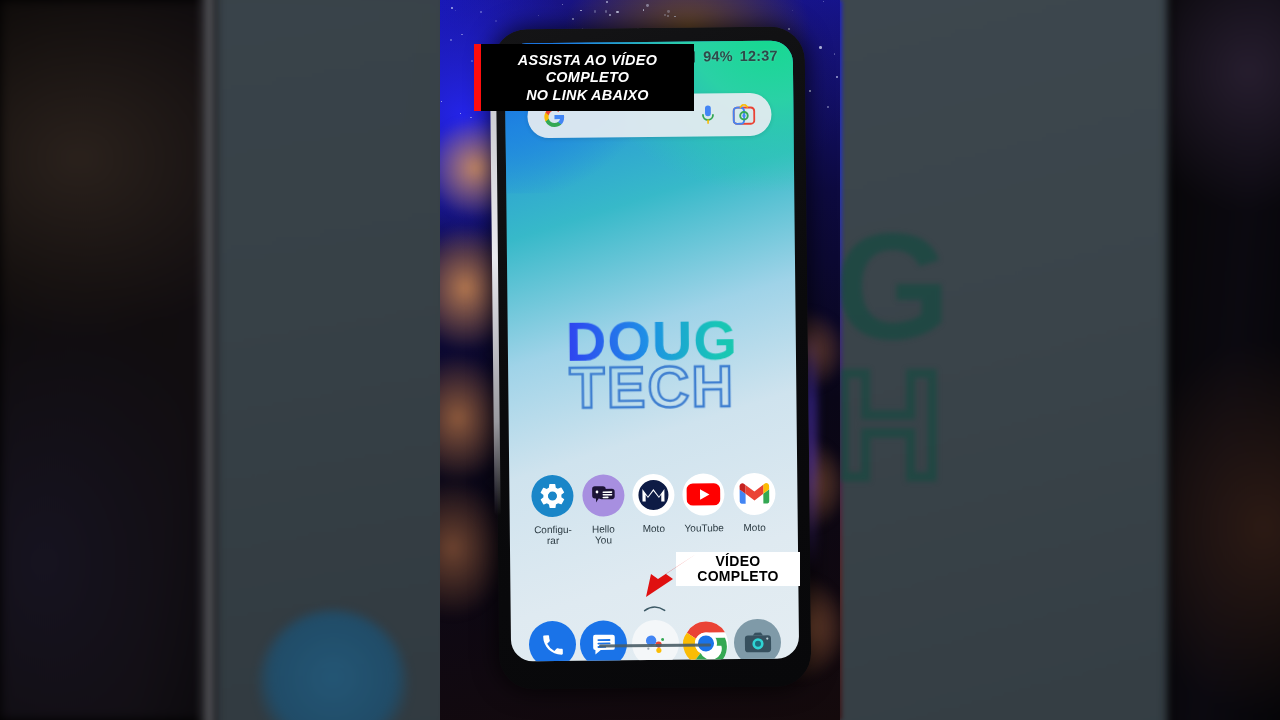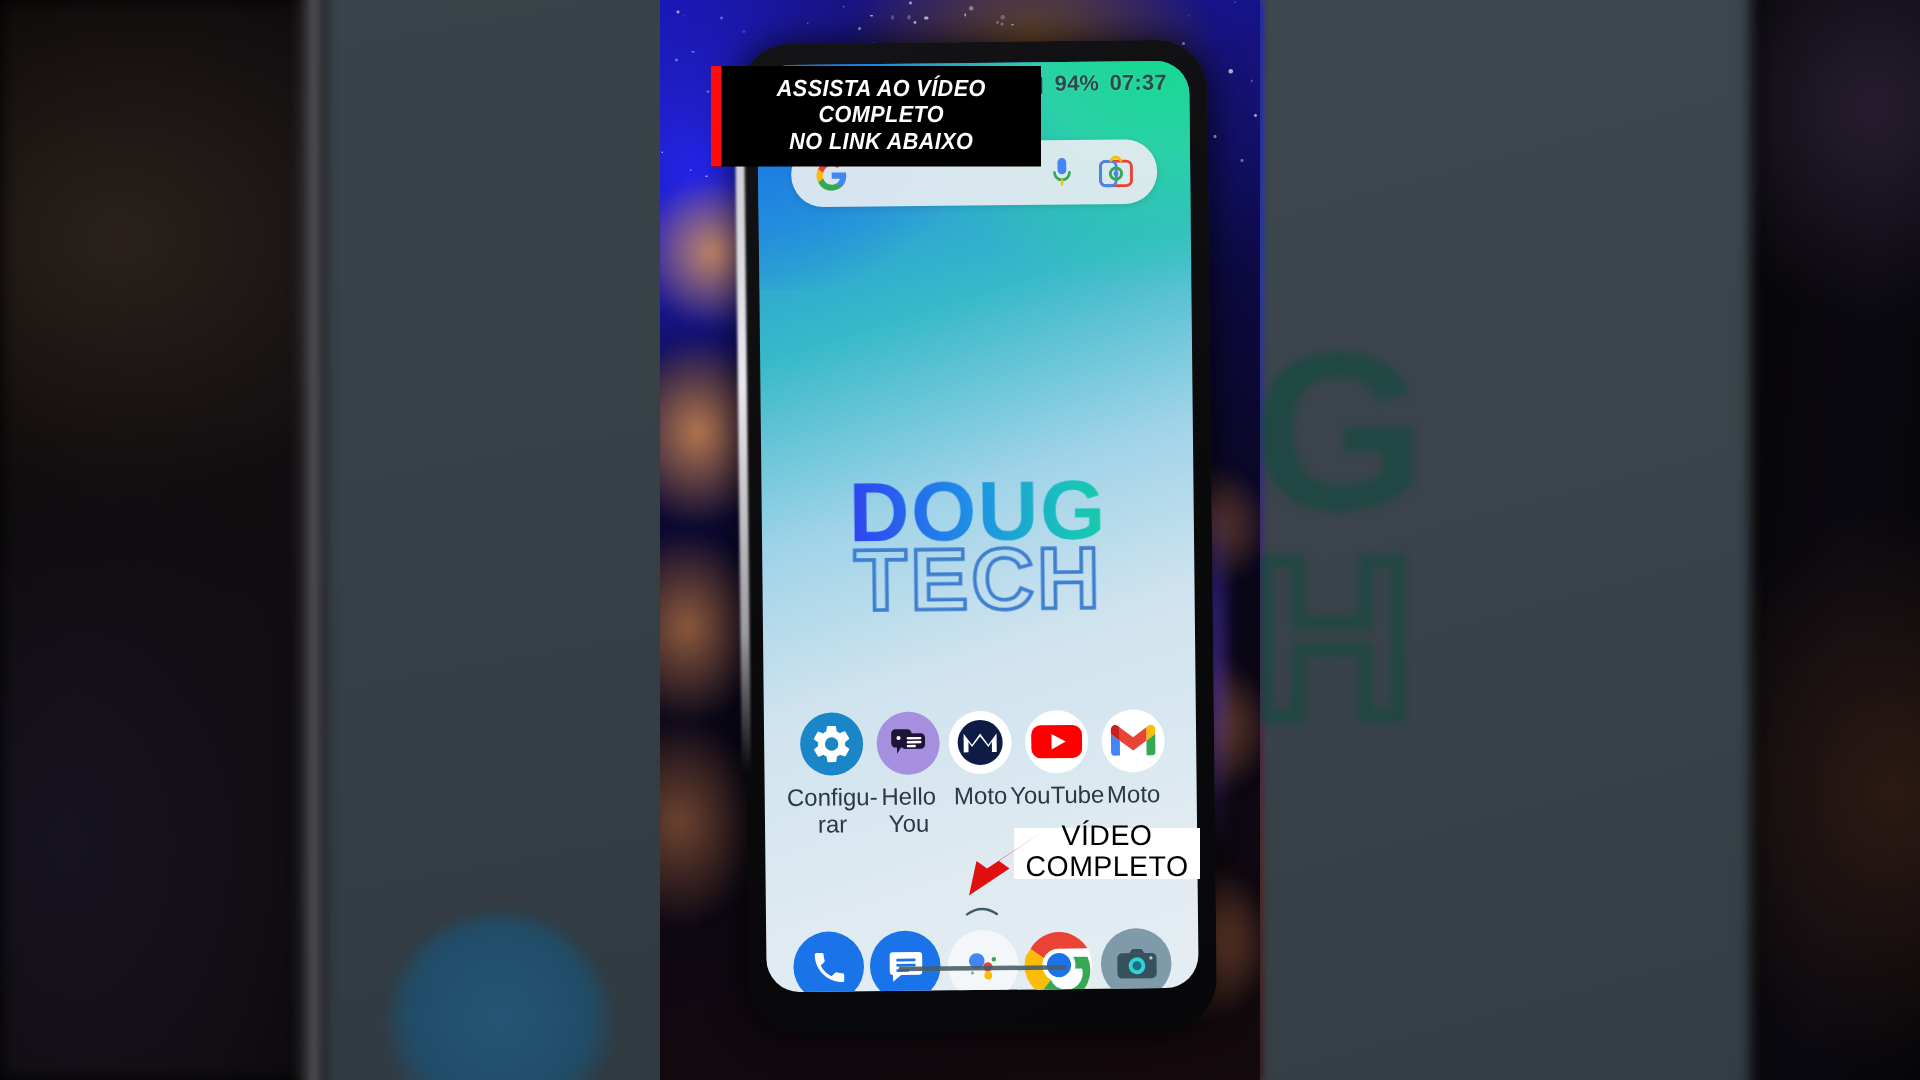--- a/index.html
+++ b/index.html
@@ -152,21 +152,21 @@
   .brand-tech {
     font-size:58px; font-weight:800; letter-spacing:2px; line-height:.98; margin-top:-9px;
     color:transparent; -webkit-text-stroke:2.4px #3f7fd0;
     filter:blur(.3px);
   }
 
   
   .apps { position:absolute; left:8px; right:8px; top:432px; display:flex; justify-content:space-between; padding:0 10px; }
   .app { width:54px; display:flex; flex-direction:column; align-items:center; }
   .app-ic { width:42px; height:42px; border-radius:50%; display:flex; align-items:center; justify-content:center; overflow:hidden; }
-  .app-lbl { margin-top:7px; font-size:16px; line-height:1.12; color:#2b3a42; text-align:center; font-weight:400; }
+  .app-lbl { margin-top:7px; font-size:10px; line-height:1.12; color:#2b3a42; text-align:center; font-weight:400; }
 
   
   .drawer-arc { position:absolute; left:0; right:0; top:556px; display:flex; justify-content:center; }
 
   
   .dock { position:absolute; left:8px; right:8px; top:578px; display:flex; justify-content:space-between; padding:0 10px; }
   .dock-ic { width:47px; height:47px; border-radius:50%; display:flex; align-items:center; justify-content:center; overflow:hidden; }
 
   .nav-pill {
     position:absolute; left:50%; transform:translateX(-50%); bottom:13px;
@@ -183,21 +183,21 @@
     font-size:15.5px; line-height:1.12; text-transform:uppercase;
     font-family:"Liberation Sans", sans-serif;
     transform:scaleX(.93); transform-origin:center;
   }
 
   .cta {
     position:absolute; left:236px; top:552px; width:124px; height:34px;
     background:#fff; z-index:40; display:flex; flex-direction:column;
     align-items:center; justify-content:center;
   }
-  .cta-line { color:#000; font-weight:400; font-size:19px; line-height:1.08; letter-spacing:.3px; }
+  .cta-line { color:#000; font-weight:700; font-size:14px; line-height:1.08; letter-spacing:.3px; }
   .cta-arrow { position:absolute; left:200px; top:552px; width:60px; height:48px; z-index:41; }
 </style>
 </head>
 <body>
 
 <div id="stage">
 
   <div class="side left">
     <div class="side-left-bg"></div>
     <div class="side-left-panel"></div>
@@ -339,21 +339,21 @@
                 <path d="M20 1 L20 18 L2 18 Z" fill="none" stroke="#2a4847" stroke-width="2"></path>
               </svg>
           </span>
           <span class="sb-icon">
             <svg width="9" height="14" viewBox="0 0 12 20">
                 <rect x="4" y="0" width="4" height="2" fill="#21403f"></rect>
                 <rect x="1" y="2" width="10" height="17" rx="1.6" fill="#21403f"></rect>
               </svg>
           </span>
           <span class="sb-text">94%</span>
-          <span class="sb-text">07:37</span>
+          <span class="sb-text">12:37</span>
         </div>
 
         <div class="search-pill">
           <span class="g-logo">
             <svg width="22" height="22" viewBox="0 0 48 48">
               <path fill="#4285F4" d="M45.1 24.5c0-1.6-.15-3.2-.43-4.7H24v8.9h11.8c-.5 2.7-2.06 5-4.4 6.5v5.4h7.1c4.2-3.85 6.6-9.5 6.6-16.1z"></path>
               <path fill="#34A853" d="M24 46c5.95 0 10.95-1.95 14.6-5.4l-7.1-5.4c-1.97 1.33-4.5 2.1-7.5 2.1-5.75 0-10.63-3.88-12.37-9.1H4.3v5.6A22 22 0 0 0 24 46z"></path>
               <path fill="#FBBC05" d="M11.63 28.2a13.2 13.2 0 0 1 0-8.4v-5.6H4.3a22 22 0 0 0 0 19.6l7.33-5.6z"></path>
               <path fill="#EA4335" d="M24 9.7c3.23 0 6.13 1.11 8.42 3.3l6.3-6.3C34.95 3.1 29.95 1 24 1A22 22 0 0 0 4.3 14.2l7.33 5.6C13.37 13.58 18.25 9.7 24 9.7z"></path>
             </svg>

